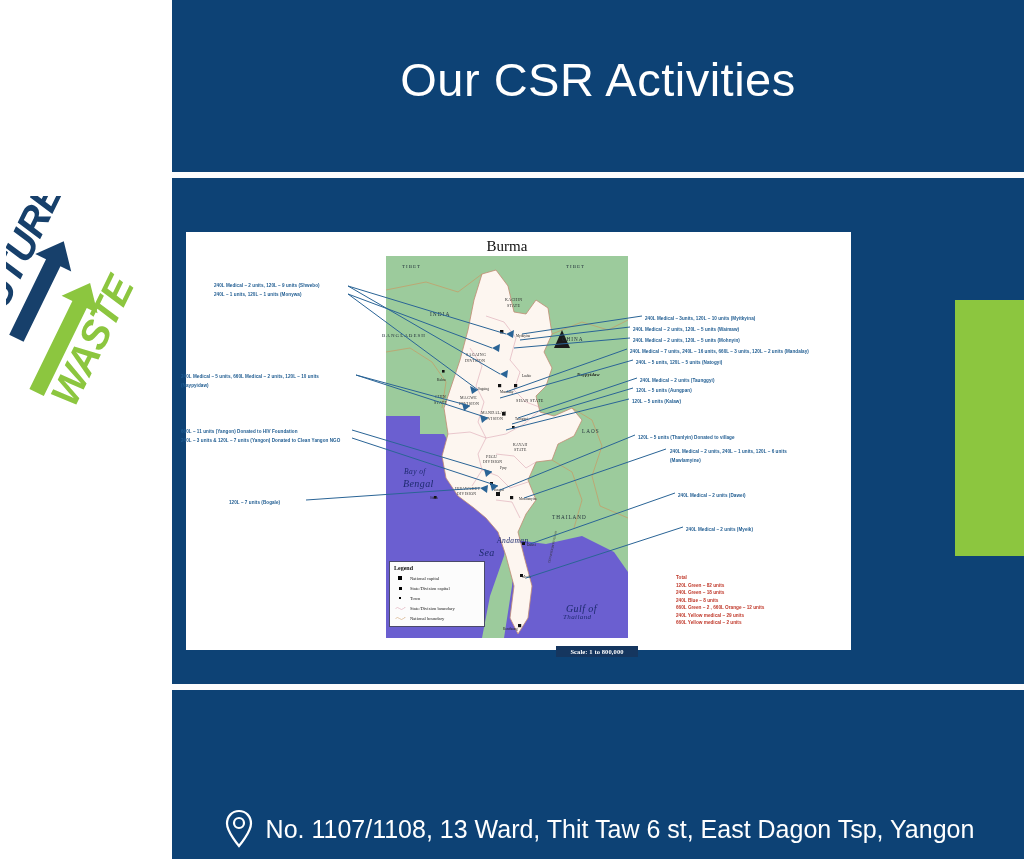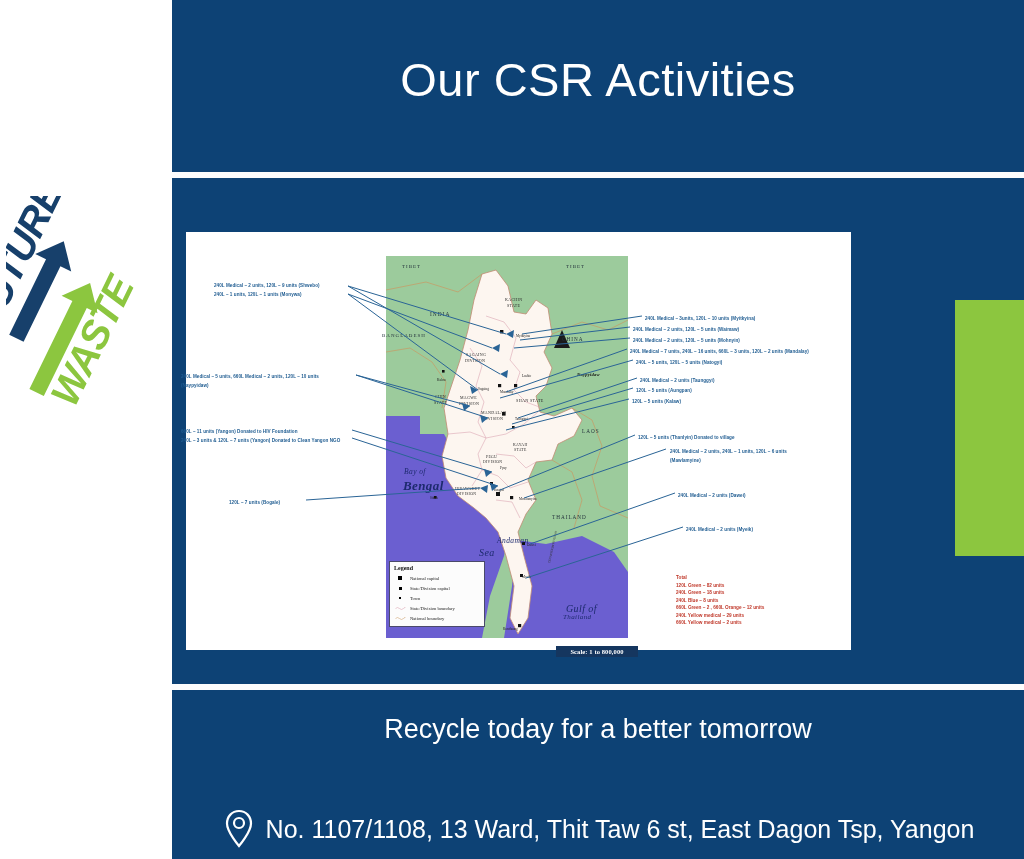--- a/index.html
+++ b/index.html
@@ -123,20 +123,21 @@
           <polygon points="34,62 118,62 118,50 142,70 118,90 118,78 34,78" fill="#17406b"></polygon>
           <text x="30" y="48" font-family="Liberation Sans, sans-serif" font-size="40" font-weight="bold" font-style="italic" fill="#17406b" letter-spacing="-1">FUTURE</text>
         </g>
       </svg>
     </div>
 
   </div>
 
   <div id="map-card"></div>
 
+  <div id="map-title">Burma</div>
 
   <div id="map-wrap">
     <svg id="map-svg" viewBox="0 0 242 382" preserveAspectRatio="none">
 
       <rect x="0" y="0" width="242" height="382" fill="#9ccb9c"></rect>
 
       <path d="M0 178 L58 178 L78 214 L96 236 L112 250 L124 268 L118 300 L104 340 L96 382 L0 382 Z" fill="#6b5fd0"></path>
       <path d="M130 284 L160 288 L196 280 L228 296 L242 316 L242 382 L118 382 L126 330 Z" fill="#6b5fd0"></path>
       <rect x="0" y="160" width="34" height="30" fill="#6b5fd0"></rect>
 
@@ -206,21 +207,21 @@
       <div class="maplabel" style="left: 481px; top: 410px; font-size: 4px; color: rgb(43, 43, 43); font-weight: normal; letter-spacing: 0.3px;">MANDALAY</div>
       <div class="maplabel" style="left: 483px; top: 416px; font-size: 4px; color: rgb(43, 43, 43); font-weight: normal; letter-spacing: 0.3px;">DIVISION</div>
       <div class="maplabel" style="left: 516px; top: 398px; font-size: 4.2px; color: rgb(43, 43, 43); font-weight: normal; letter-spacing: 0.3px;">SHAN STATE</div>
       <div class="maplabel" style="left: 513px; top: 443px; font-size: 3.8px; color: rgb(43, 43, 43); font-weight: normal; letter-spacing: 0.3px;">KAYAH</div>
       <div class="maplabel" style="left: 514px; top: 448px; font-size: 3.8px; color: rgb(43, 43, 43); font-weight: normal; letter-spacing: 0.3px;">STATE</div>
       <div class="maplabel" style="left: 486px; top: 455px; font-size: 3.8px; color: rgb(43, 43, 43); font-weight: normal; letter-spacing: 0.3px;">PEGU</div>
       <div class="maplabel" style="left: 483px; top: 460px; font-size: 3.8px; color: rgb(43, 43, 43); font-weight: normal; letter-spacing: 0.3px;">DIVISION</div>
       <div class="maplabel" style="left: 455px; top: 487px; font-size: 3.8px; color: rgb(43, 43, 43); font-weight: normal; letter-spacing: 0.3px;">IRRAWADDY</div>
       <div class="maplabel" style="left: 457px; top: 492px; font-size: 3.8px; color: rgb(43, 43, 43); font-weight: normal; letter-spacing: 0.3px;">DIVISION</div>
       <div class="maplabel" style="left: 404px; top: 467px; font-size: 7.5px; color: rgb(29, 42, 110); font-weight: normal; letter-spacing: 0.4px; font-style: italic;">Bay of</div>
-      <div class="maplabel" style="left: 403px; top: 478px; font-size: 13px; color: rgb(29, 42, 110); font-weight: bold; letter-spacing: 0.4px; font-style: italic;">Bengal</div>
+      <div class="maplabel" style="left: 403px; top: 478px; font-size: 10px; color: rgb(29, 42, 110); font-weight: normal; letter-spacing: 0.4px; font-style: italic;">Bengal</div>
       <div class="maplabel" style="left: 468px; top: 536px; font-size: 7.5px; color: rgb(29, 42, 110); font-weight: normal; letter-spacing: 0.4px; font-style: italic; margin-left: 29px;">Andaman</div>
       <div class="maplabel" style="left: 479px; top: 547px; font-size: 10px; color: rgb(29, 42, 110); font-weight: normal; letter-spacing: 0.4px; font-style: italic;">Sea</div>
       <div class="maplabel" style="left: 566px; top: 603px; font-size: 10px; color: rgb(29, 42, 110); font-weight: normal; letter-spacing: 0.4px; font-style: italic;">Gulf of</div>
       <div class="maplabel" style="left: 563px; top: 613px; font-size: 7px; color: rgb(29, 42, 110); font-weight: normal; letter-spacing: 0.4px; font-style: italic;">Thailand</div>
       <div class="maplabel" style="left: 577px; top: 372px; font-size: 4.6px; color: rgb(17, 17, 17); font-weight: bold; letter-spacing: 0.2px; font-style: italic;">Naypyidaw</div>
       <div class="maplabel" style="left: 516px; top: 334px; font-size: 3.4px; color: rgb(34, 34, 34); font-weight: normal; letter-spacing: 0px;">Myitkyina</div>
       <div class="maplabel" style="left: 522px; top: 374px; font-size: 3.4px; color: rgb(34, 34, 34); font-weight: normal; letter-spacing: 0px;">Lashio</div>
       <div class="maplabel" style="left: 478px; top: 387px; font-size: 3.4px; color: rgb(34, 34, 34); font-weight: normal; letter-spacing: 0px;">Sagaing</div>
       <div class="maplabel" style="left: 500px; top: 390px; font-size: 3.4px; color: rgb(34, 34, 34); font-weight: normal; letter-spacing: 0px;">Mandalay</div>
       <div class="maplabel" style="left: 515px; top: 417px; font-size: 3.4px; color: rgb(34, 34, 34); font-weight: normal; letter-spacing: 0px;">Taunggyi</div>
@@ -342,21 +343,20 @@
   <div id="totals">
       <div>Total</div>
       <div>120L Green – 82 units</div>
       <div>240L Green – 18 units</div>
       <div>240L Blue – 8 units</div>
       <div>660L Green – 2 , 660L Orange – 12 units</div>
       <div>240L Yellow medical – 29 units</div>
       <div>660L Yellow medical – 2 units</div>
     </div>
 
-  <div id="tagline">Recycle today for a better tomorrow</div>
 
   <div id="address-row">
     <svg width="34" height="42" viewBox="0 0 34 42">
       <path d="M17 3 C10 3 5 8.5 5 15.5 C5 24 17 38 17 38 C17 38 29 24 29 15.5 C29 8.5 24 3 17 3 Z" fill="none" stroke="#ffffff" stroke-width="2.2"></path>
       <circle cx="17" cy="15" r="5" fill="none" stroke="#ffffff" stroke-width="2.2"></circle>
     </svg>
     <span id="address-text">No. 1107/1108, 13 Ward, Thit Taw 6 st, East Dagon Tsp, Yangon</span>
   </div>
 
 </div>

